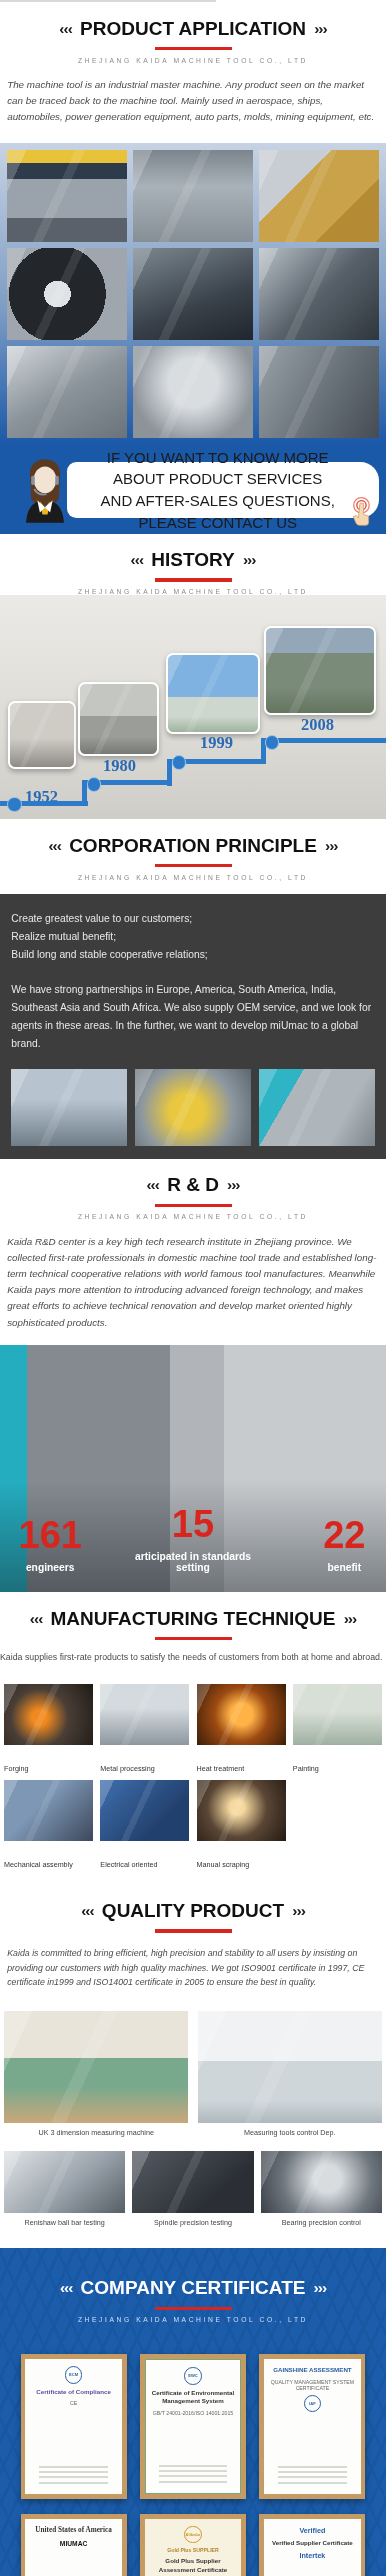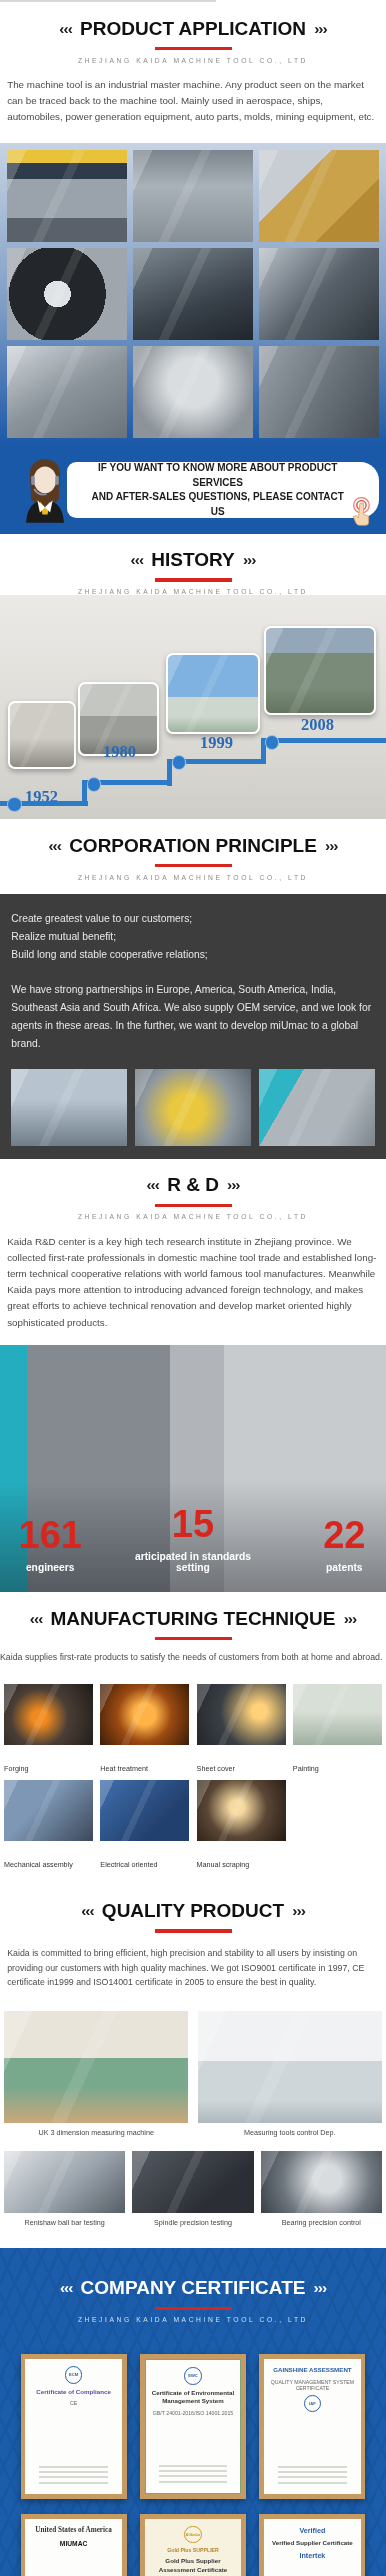--- a/index.html
+++ b/index.html
@@ -11,21 +11,21 @@
   .sec-head{text-align:center;padding-top:15.5px;}
   .title-row{display:flex;align-items:center;justify-content:center;gap:8.2px;}
   .chev{font-size:15.5px;font-weight:bold;color:#1b1b1b;letter-spacing:-1px;}
   .sec-title{font-size:19px;font-weight:800;letter-spacing:0px;margin:0;color:#111;
              font-family:"Liberation Sans",sans-serif;}
   .red-bar{width:77px;height:3.6px;background:#d8251d;margin:7.2px auto 6.2px;}
   .sec-sub{font-size:6.7px;letter-spacing:2.6px;color:#8a8a8a;margin-top:2.1px;}
   .sec-head.on-blue .sec-title,.sec-head.on-blue .chev{color:#fff;}
   .sec-head.on-blue .sec-sub{color:#cfe0f2;}
 
-  .para{font-size:9.8px;line-height:1.65;color:#4b4b4b;padding:0 7.2px;margin-top:13.4px;}
+  .para{font-size:9.8px;line-height:1.65;color:#4b4b4b;padding:0 7.2px;margin-top:13.4px;font-style:italic;}
 
   
   .ph{position:relative;overflow:hidden;background:linear-gradient(135deg,#9aa4ad,#6b7680 55%,#4e565e);}
   .ph::after{content:"";position:absolute;inset:0;
      background:linear-gradient(115deg,rgba(255,255,255,.22) 0 12%,transparent 12% 42%,rgba(255,255,255,.10) 42% 48%,transparent 48%);}
   .ph-press{background:linear-gradient(180deg,#e8c33a 0 14%,#2e3b4a 14% 32%,#9aa3ab 32% 74%,#5a616a 74%);}
   .ph-pins{background:linear-gradient(180deg,#7c858d,#aab2b9 40%,#878f96);}
   .ph-brass{background:linear-gradient(135deg,#c8cdd4 0 34%,#caa24a 34% 70%,#b48a35 70%);}
   .ph-wheel{background:radial-gradient(circle at 42% 50%,#dfe3e6 0 16%,#23262a 16% 58%,#9fa6ad 58%);}
   .ph-mold{background:linear-gradient(160deg,#7b8790,#39414a 60%,#20262c);}
@@ -57,21 +57,21 @@
   
   .pa-grid{margin-top:17.5px;padding:7.2px 7.2px 7.2px;display:grid;
      grid-template-columns:repeat(3,1fr);gap:6.2px;grid-auto-rows:92px;
      background:linear-gradient(180deg,#c7d3e3 0,#7d9cc4 55%,#1a58a8 100%);}
 
   
   .banner{background:#1a58a8;height:88px;position:relative;}
   .banner-box{position:absolute;left:67px;right:7.2px;top:16.5px;height:56px;background:#fff;
      border-radius:9.3px 18.5px 18.5px 9.3px;display:flex;align-items:center;justify-content:center;
      text-align:center;padding:0 31px 0 20.6px;box-sizing:border-box;cursor:pointer;}
-  .banner-text{font-size:10px;font-weight:700;color:#1b1b1b;line-height:1.45;}
+  .banner-text{font-size:15px;font-weight:400;color:#1b1b1b;line-height:1.45;}
   .banner-avatar{position:absolute;left:23px;top:10.3px;width:44px;height:68px;}
   .hand-icon{position:absolute;right:2.1px;bottom:-13.4px;width:29px;height:36px;}
 
   
   .timeline{position:relative;height:224px;
      background:linear-gradient(180deg,#eceae6 0,#dddbd6 60%,#cfcdc8);overflow:hidden;}
   .tl-photo{position:absolute;border:2.6px solid #fff;border-radius:7.2px;box-shadow:0 2.1px 5.2px rgba(0,0,0,.25);}
   .tl-year{position:absolute;font-family:"Liberation Serif",serif;font-weight:bold;
      font-size:16.5px;color:#2a6ab5;}
   .tl-seg{position:absolute;height:5.2px;background:#2d7ac8;}
@@ -197,21 +197,21 @@
       <div class="sec-sub">ZHEJIANG KAIDA MACHINE TOOL CO., LTD</div>
     </div>
 
     <div class="timeline">
       <div class="ph ph-bw1 tl-photo" style="left:7.7px;top:106px;width:64px;height:64px;"></div>
       <div class="ph ph-bw2 tl-photo" style="left:78px;top:87px;width:77px;height:70px;"></div>
       <div class="ph ph-city tl-photo" style="left:166px;top:58px;width:90px;height:77px;"></div>
       <div class="ph ph-aerial tl-photo" style="left:264px;top:31px;width:108px;height:85px;"></div>
 
       <div class="tl-year" style="left:25px;top:192px;">1952</div>
-      <div class="tl-year" style="left:103px;top:147px;">1980</div>
+      <div class="tl-year" style="left:103px;top:161px;">1980</div>
       <div class="tl-year" style="left:200px;top:138px;">1999</div>
       <div class="tl-year" style="left:301px;top:120px;">2008</div>
 
       <div class="tl-seg" style="left:0;top:206px;width:88px;"></div>
       <div class="tl-vert" style="left:82px;top:185px;height:26px;"></div>
       <div class="tl-seg" style="left:82px;top:185px;width:90px;"></div>
       <div class="tl-vert" style="left:167px;top:164px;height:27px;"></div>
       <div class="tl-seg" style="left:167px;top:164px;width:99px;"></div>
       <div class="tl-vert" style="left:261px;top:143px;height:26px;"></div>
       <div class="tl-seg" style="left:261px;top:143px;width:125px;"></div>
@@ -262,21 +262,21 @@
       <div class="stat stat1">
         <span class="stat-value">161</span>
         <span class="stat-label">engineers</span>
       </div>
       <div class="stat stat2">
         <span class="stat-value">15</span>
         <span class="stat-label">articipated in standards setting</span>
       </div>
       <div class="stat stat3">
         <span class="stat-value">22</span>
-        <span class="stat-label">patents</span>
+        <span class="stat-label">benefit</span>
       </div>
     </div>
   </section>
 
   <section>
     <div class="sec-head">
       <div class="title-row">
         <span class="chev">‹‹‹</span>
         <h2 class="sec-title">MANUFACTURING TECHNIQUE</h2>
         <span class="chev">›››</span>
@@ -284,26 +284,26 @@
       <div class="red-bar"></div>
     </div>
     <p class="mfg-para">Kaida supplies first-rate products to satisfy the needs of customers from both at home and abroad.</p>
 
     <div class="mfg-grid">
       <div class="mfg-item">
         <div class="ph ph-forge"></div>
         <div class="mfg-cap">Forging</div>
       </div>
       <div class="mfg-item">
+        <div class="ph ph-metalproc"></div>
+        <div class="mfg-cap">Metal processing</div>
+      </div>
+      <div class="mfg-item">
         <div class="ph ph-heat"></div>
         <div class="mfg-cap">Heat treatment</div>
-      </div>
-      <div class="mfg-item">
-        <div class="ph ph-sheet"></div>
-        <div class="mfg-cap">Sheet cover</div>
       </div>
       <div class="mfg-item">
         <div class="ph ph-paint"></div>
         <div class="mfg-cap">Painting</div>
       </div>
       <div class="mfg-item">
         <div class="ph ph-mech"></div>
         <div class="mfg-cap">Mechanical assembly</div>
       </div>
       <div class="mfg-item">

